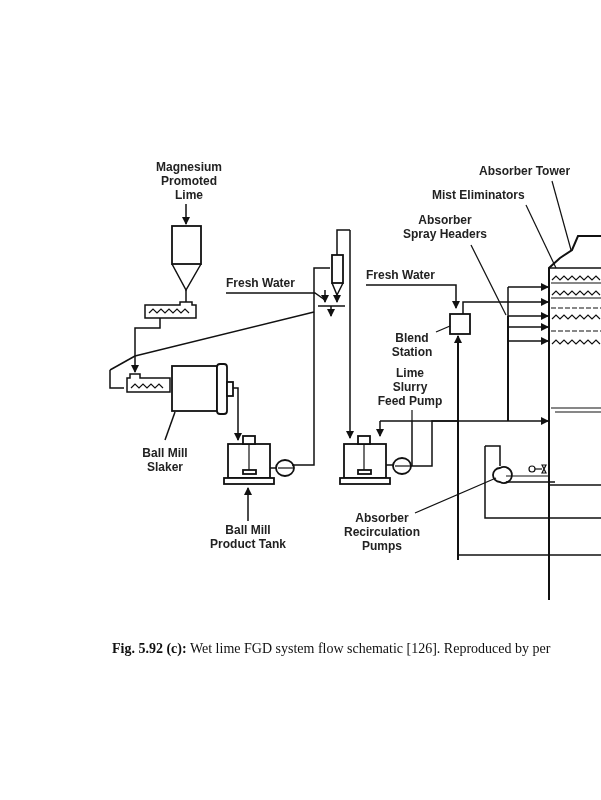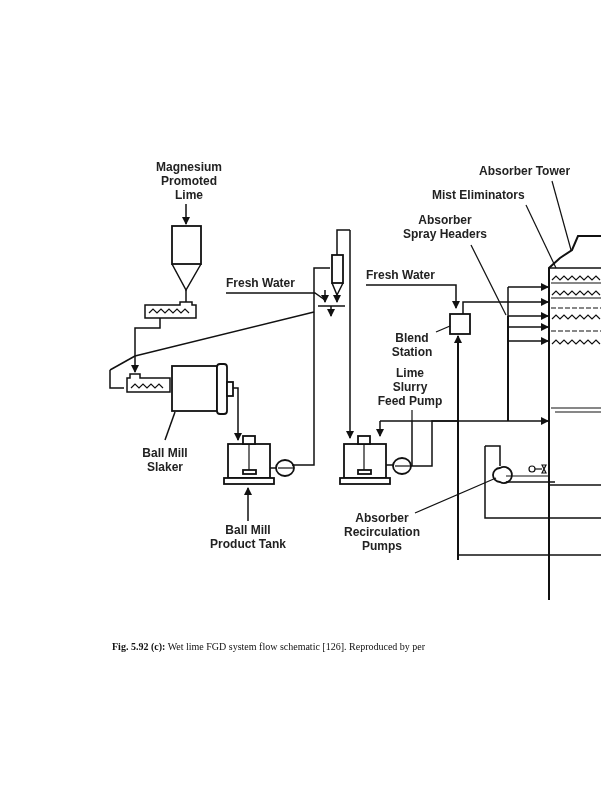--- a/index.html
+++ b/index.html
@@ -1,20 +1,20 @@
 <!DOCTYPE html>
 <html><head>
 <meta charset="utf-8">
 <style>
   html, body { margin: 0; padding: 0; background: #ffffff; }
   body { width: 601px; height: 800px; position: relative; overflow: hidden; }
   .diagram { position: absolute; left: 0; top: 0; width: 601px; height: 800px; }
   .lbl { font-family: "Liberation Sans", sans-serif; font-size: 12px; font-weight: bold; fill: #222; }
   .caption { position: absolute; left: 112px; top: 641px; width: 489px; white-space: nowrap; overflow: hidden;
-             font-family: "Liberation Serif", serif; font-size: 10px; color: #111; }
+             font-family: "Liberation Serif", serif; font-size: 14px; color: #111; }
   .caption b { font-weight: bold; }
   .ln { stroke: #111; stroke-width: 2; fill: none; }
   .ln1 { stroke: #111; stroke-width: 1.5; fill: none; }
   .thin { stroke: #111; stroke-width: 1.2; fill: none; }
   .eq { stroke: #111; stroke-width: 1.8; fill: #fff; }
 </style>
 </head>
 <body>
 
 <svg class="diagram" viewBox="0 0 601 800" xmlns="http://www.w3.org/2000/svg">

